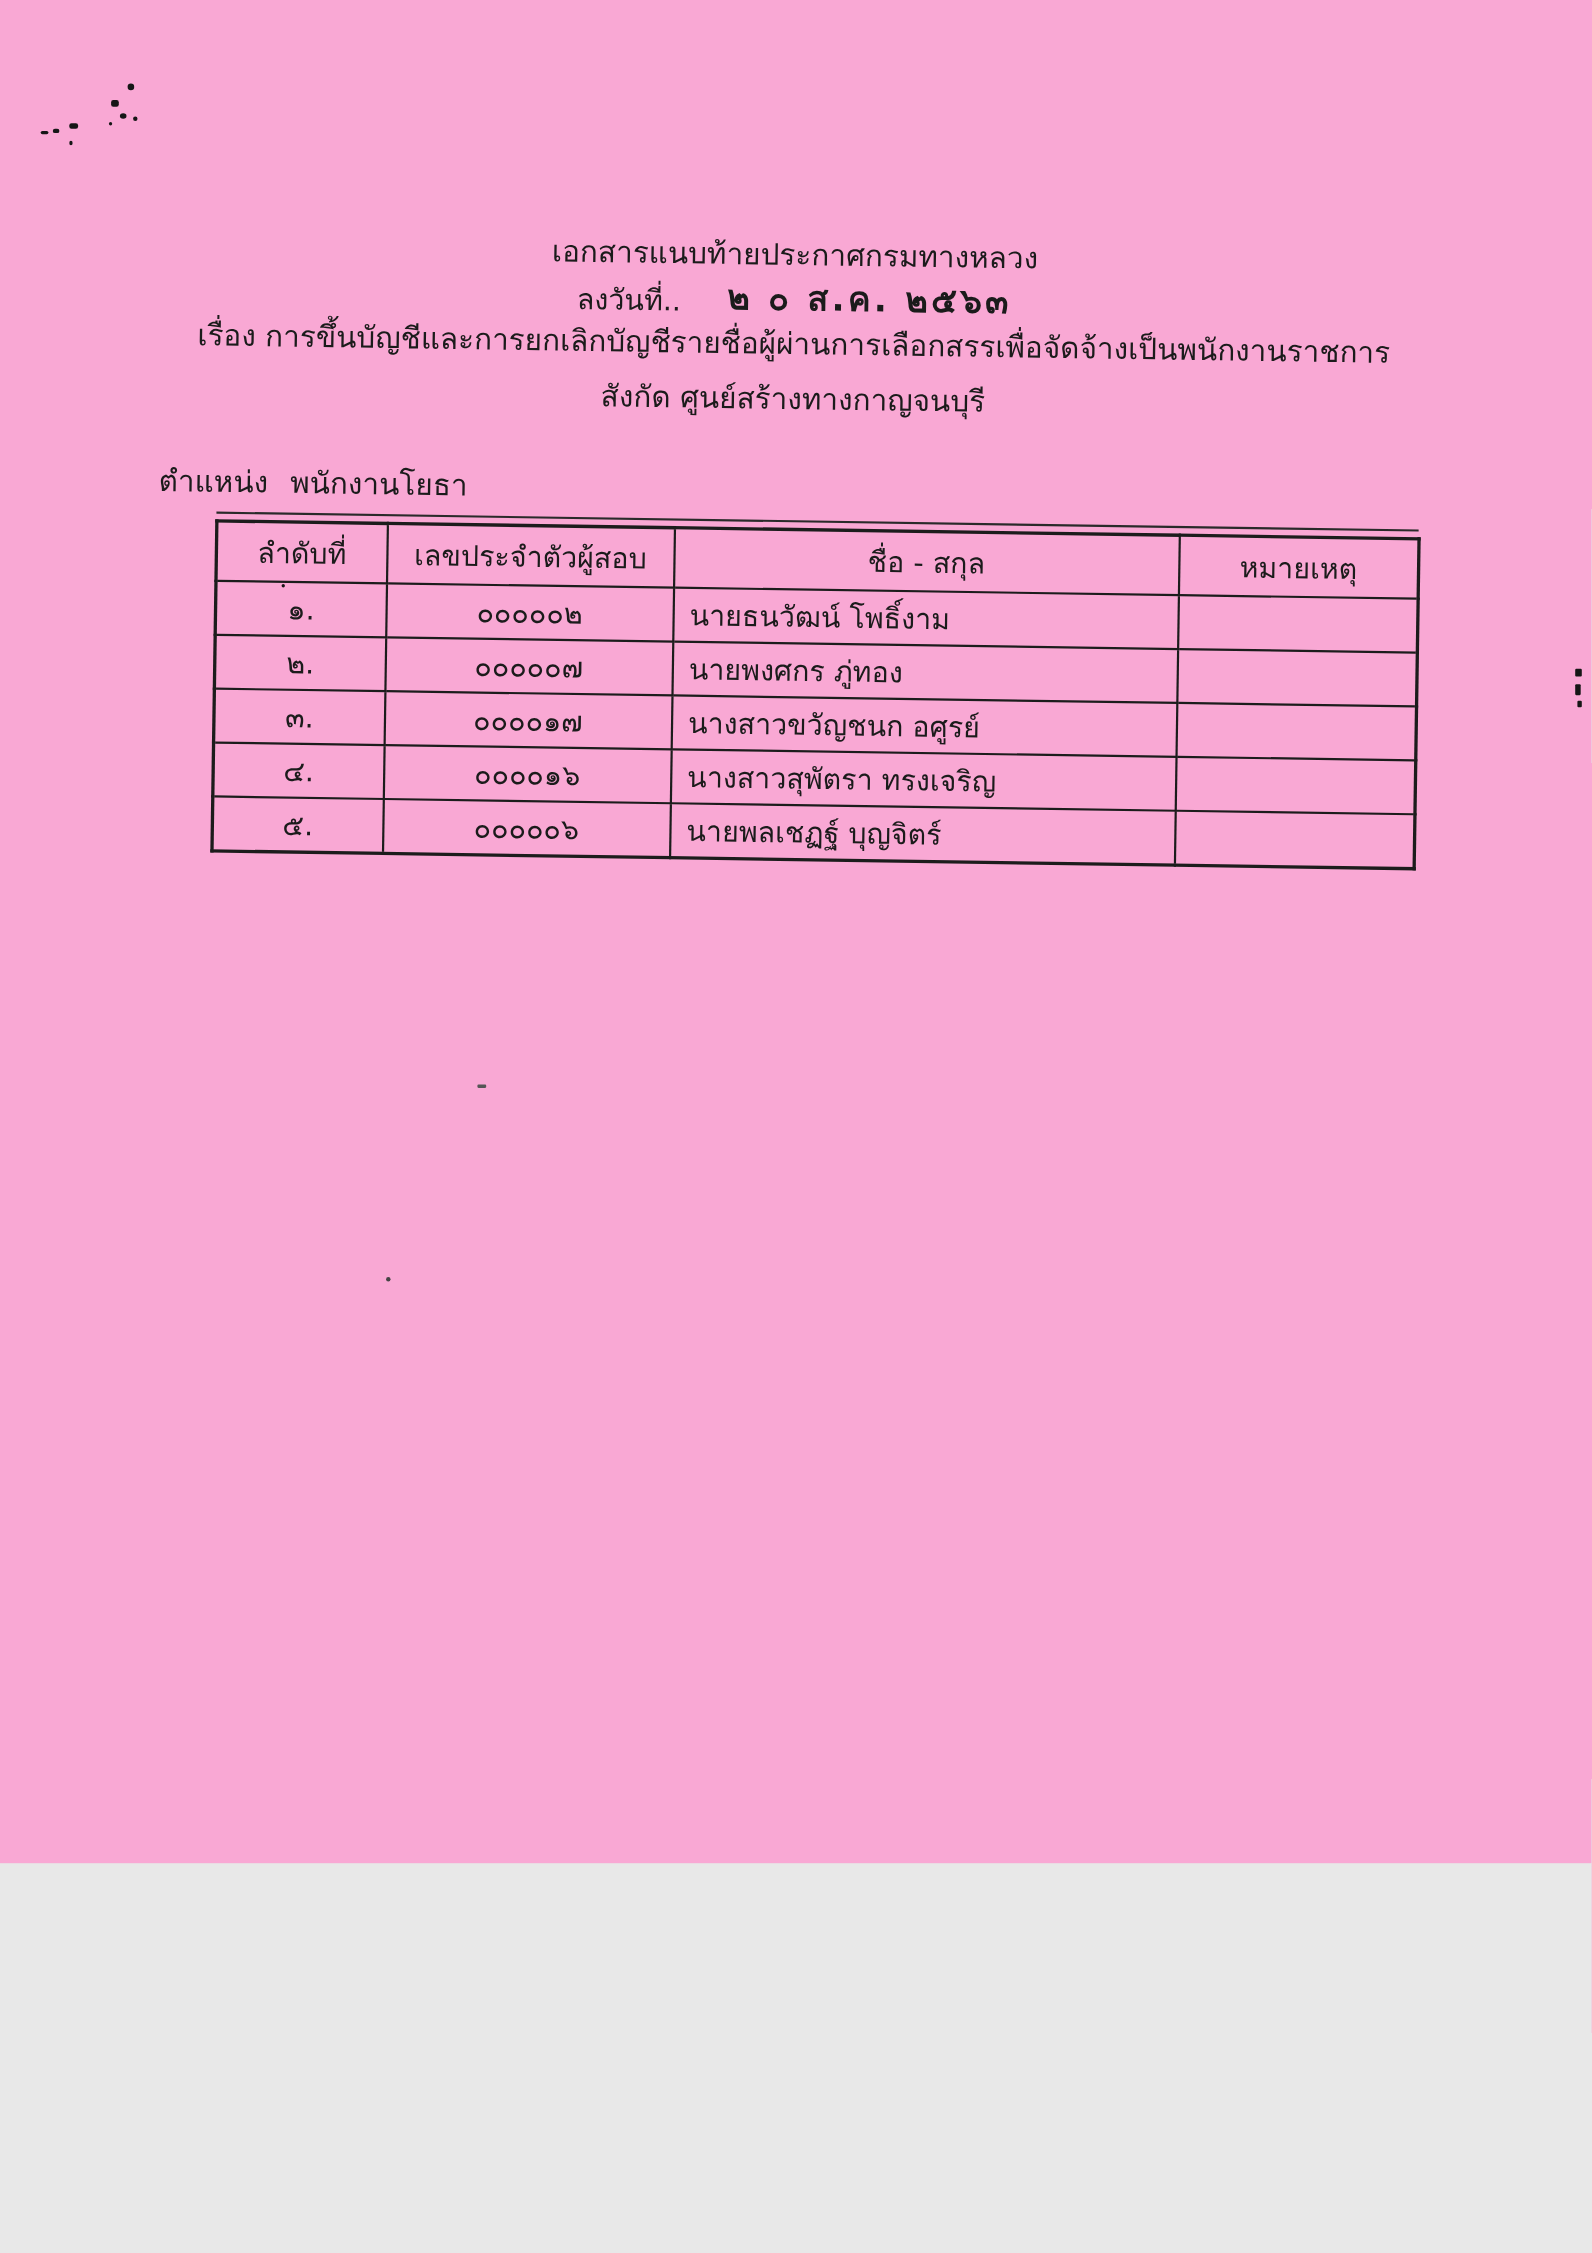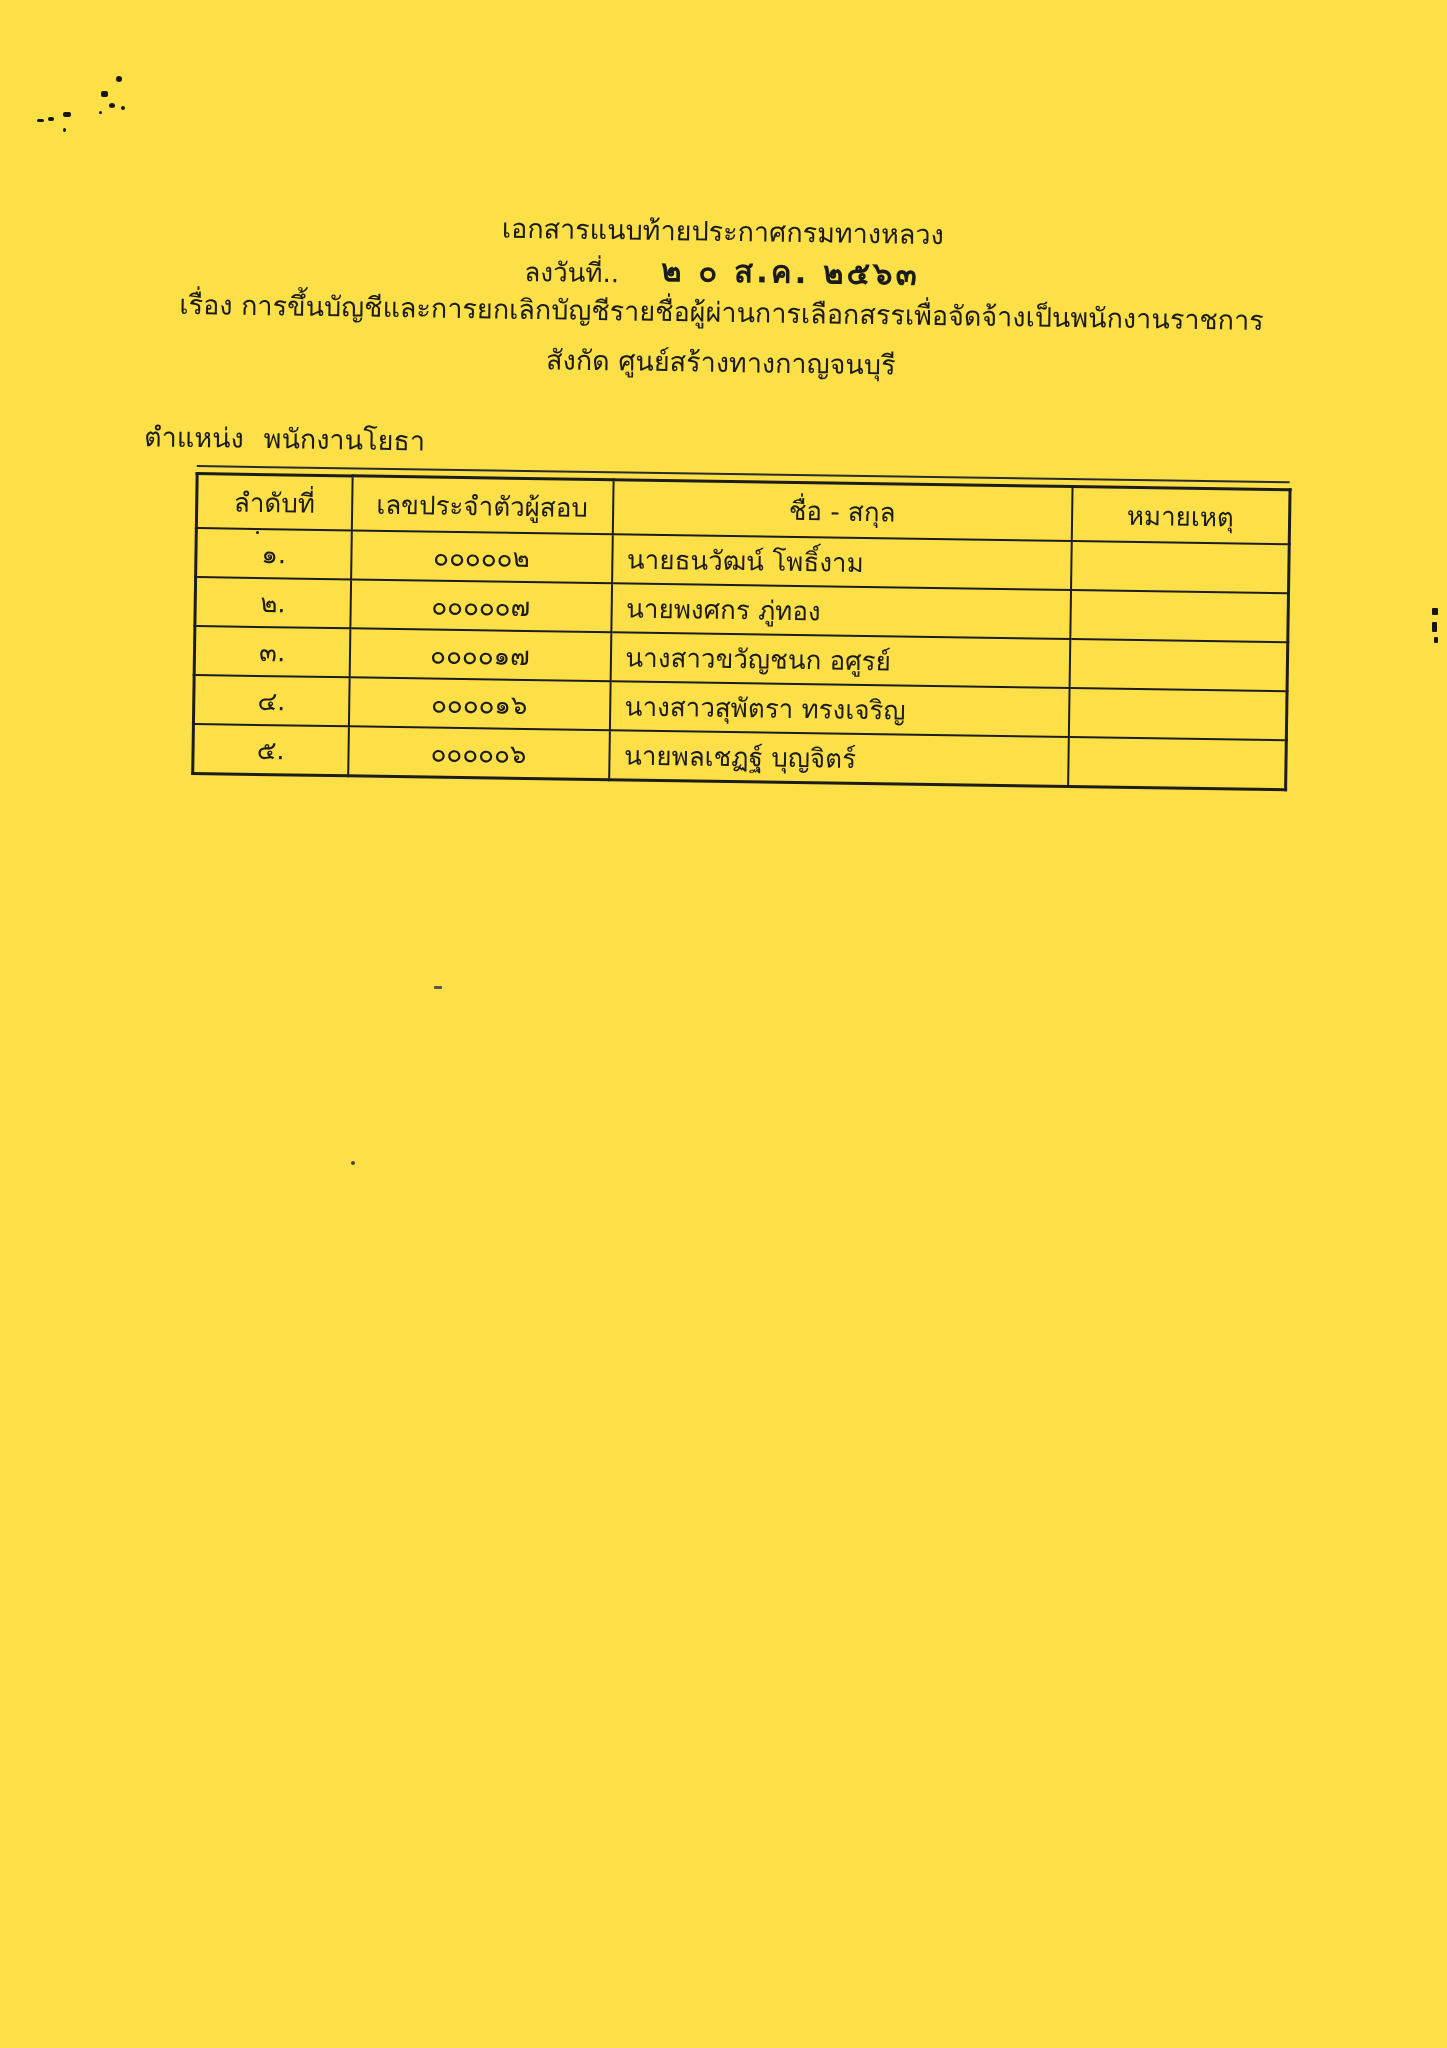--- a/index.html
+++ b/index.html
@@ -1,20 +1,20 @@
 <!DOCTYPE html>
 <html><head>
 <meta charset="utf-8">
 <style>
   html, body { margin: 0; padding: 0; background: #e8e8e8; }
   .page {
     position: relative;
     width: 1447px;
-    height: 2048px;
-    background: #fde047;
+    height: 1694px;
+    background: #f9a8d4;
     overflow: hidden;
     font-family: "DejaVu Sans", sans-serif;
     color: #1b1b1b;
   }
   .scan-content {
     position: absolute;
     left: 0; top: 0;
     width: 1447px; height: 2048px;
     transform: rotate(0.85deg);
     transform-origin: 60px 180px;

